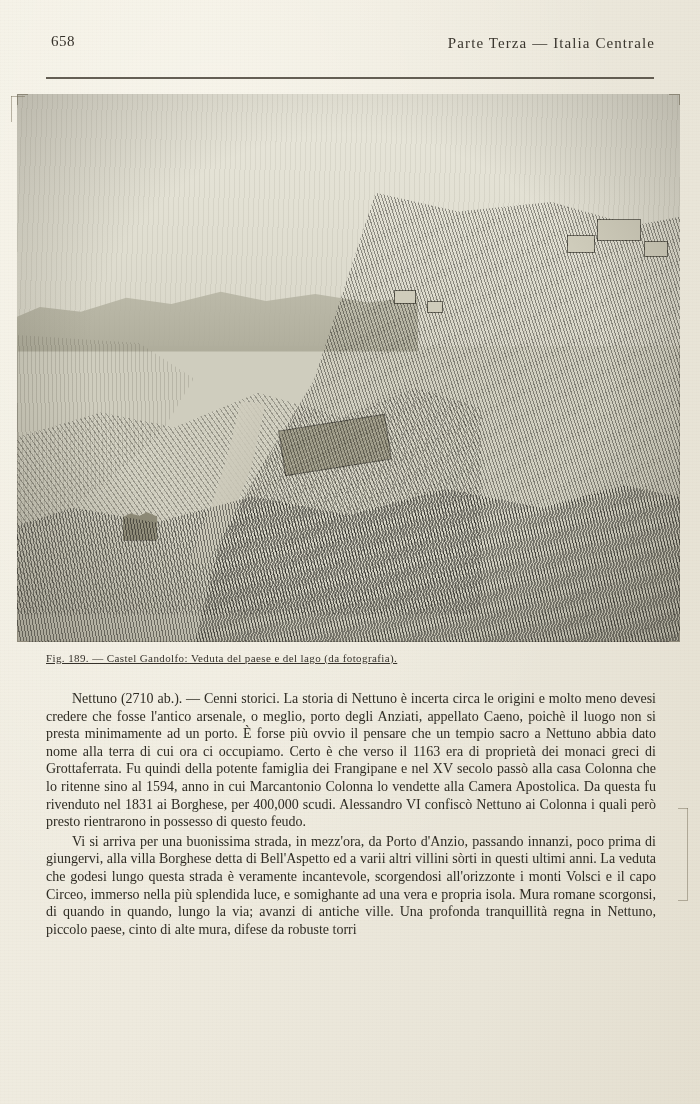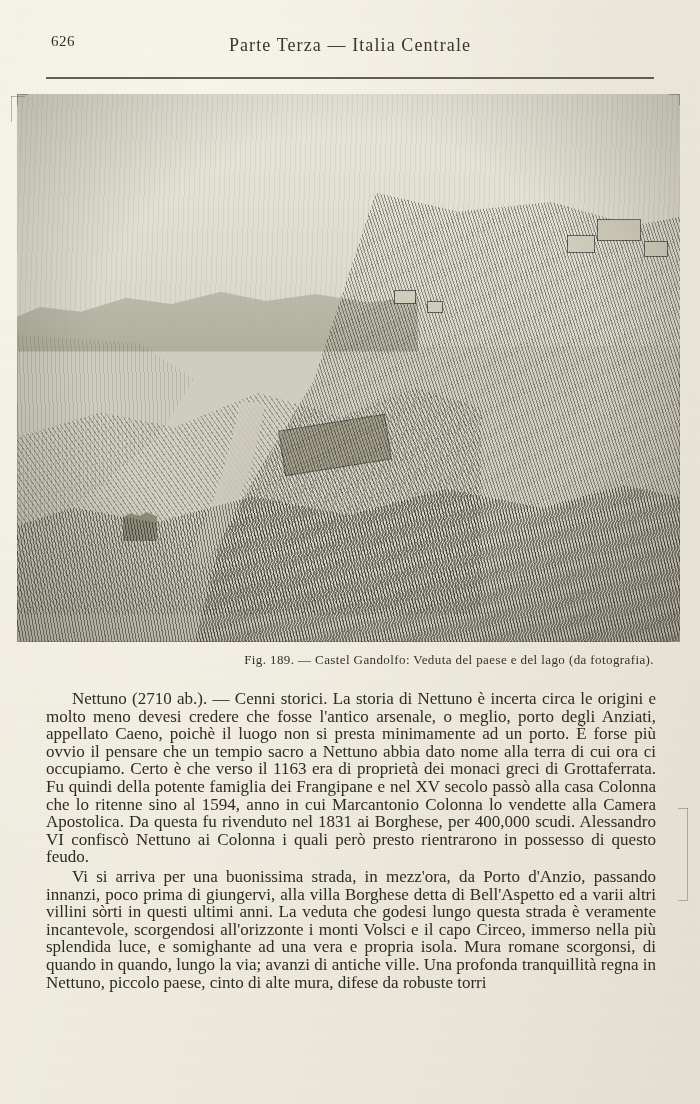--- a/index.html
+++ b/index.html
@@ -48,22 +48,22 @@
     top: 0;
     font-size: 15px;
     letter-spacing: 0.5px;
     color: #35312a;
   }
   .head-title {
     position: absolute;
     left: 0;
     right: 0;
     top: 2px;
-    text-align: center;
-    font-size: 18px;
+    text-align: right;
+    font-size: 15px;
     letter-spacing: 1.1px;
     color: #3a3載;
     color: #3a362e;
   }
 
   .rule {
     position: absolute;
     top: 77px;
     left: 46px;
     width: 608px;
@@ -225,33 +225,34 @@
   .cm-tl { left: 0px; top: 0px; border-width: 1px 0 0 1px; }
   .cm-tr { right: 0px; top: 0px; border-width: 1px 1px 0 0; }
   .cm-bl { left: 0px; bottom: 0px; border-width: 0 0 1px 1px; }
   .cm-br { right: 0px; bottom: 0px; border-width: 0 1px 1px 0; }
 
   .caption {
     position: absolute;
     top: 652px;
     left: 46px;
     width: 608px;
-    text-align: right;
-    font-size: 13px;
+    text-align: left;
+    font-size: 11px;
     letter-spacing: 0.4px;
     color: #35312a;
+    text-decoration: underline;
   }
 
   
   .body-text {
     position: absolute;
     top: 690px;
     left: 46px;
     width: 610px;
-    font-size: 17px;
+    font-size: 14px;
     line-height: 17.6px;
     text-align: justify;
     color: #2e2b23;
   }
   .para {
     margin: 0 0 0 0;
     text-indent: 26px;
   }
   .para + .para { margin-top: 2px; }
 
@@ -266,21 +267,21 @@
   .em-right-b { right: 12px; top: 808px; width: 10px; height: 1px; }
   .em-right-c { right: 12px; top: 900px; width: 10px; height: 1px; }
 </style>
 </head>
 <body>
 
 <div class="page">
   <div class="paper-noise"></div>
 
   <div class="running-head">
-    <div class="folio">626</div>
+    <div class="folio">658</div>
     <div class="head-title">Parte Terza  —  Italia Centrale</div>
   </div>
 
   <div class="rule"></div>
 
   <div class="figure">
     <div class="plate">
       <div class="plate-inner">
         <div class="sky"></div>
         <div class="sky-hatch"></div>

